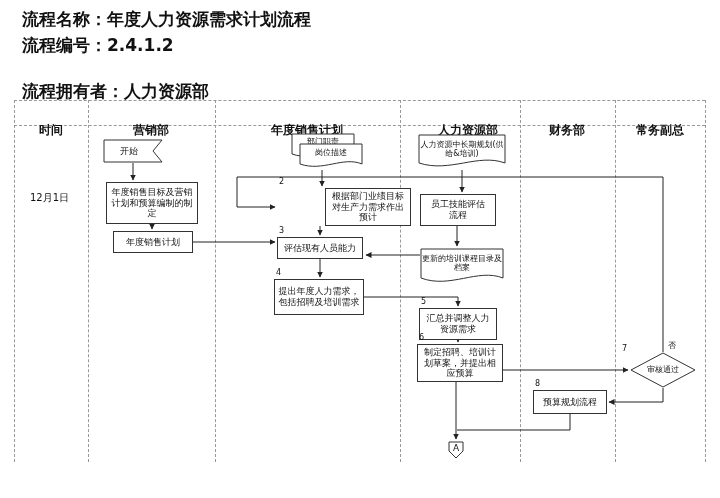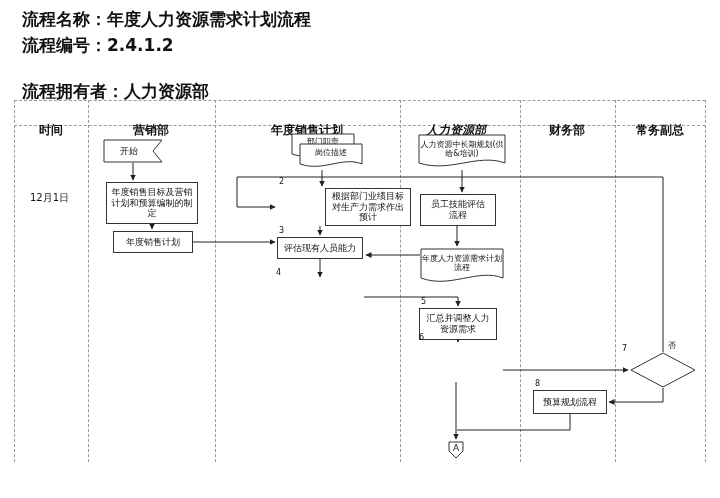--- a/index.html
+++ b/index.html
@@ -36,21 +36,21 @@
   <div class="vline" style="left:88px;top:100px;height:362px;"></div>
   <div class="vline" style="left:215px;top:100px;height:362px;"></div>
   <div class="vline" style="left:400px;top:100px;height:362px;"></div>
   <div class="vline" style="left:520px;top:100px;height:362px;"></div>
   <div class="vline" style="left:615px;top:100px;height:362px;"></div>
   <div class="vline" style="left:705px;top:100px;height:362px;"></div>
 
   <div class="lane-label" style="left:51px;">时间</div>
   <div class="lane-label" style="left:151px;">营销部</div>
   <div class="lane-label" style="left:307px;">年度销售计划</div>
-  <div class="lane-label" style="left:456px;font-style:italic;">人力资源部</div>
+  <div class="lane-label" style="left:468px;">人力资源部</div>
   <div class="lane-label" style="left:567px;">财务部</div>
   <div class="lane-label" style="left:660px;">常务副总</div>
 
   <div class="date-label" style="left:30px;top:191px;">12月1日</div>
 
   <svg class="wires" width="720" height="498" viewBox="0 0 720 498">
     <defs>
       <marker id="ah" markerWidth="7" markerHeight="7" refX="5.5" refY="3" orient="auto">
         <path d="M0,0 L6,3 L0,6 Z" fill="#222"></path>
       </marker>
@@ -99,48 +99,51 @@
     </svg>
   </div>
   <div class="shape-label" style="left:299px;top:146px;width:64px;height:14px;">岗位描述</div>
 
   <div class="node" style="left:277px;top:188px;width:86px;height:38px;margin-left:48px;">根据部门业绩目标对生产力需求作出预计</div>
   <div class="num" style="left:279px;top:177px;">2</div>
 
   <div class="node" style="left:277px;top:237px;width:86px;height:22px;">评估现有人员能力</div>
   <div class="num" style="left:279px;top:226px;">3</div>
 
+  <div class="node" style="left:274px;top:279px;width:90px;height:36px;">提出年度人力需求，包括招聘及培训需求</div>
   <div class="num" style="left:276px;top:268px;">4</div>
 
   <div class="shape" style="left:418px;top:134px;">
     <svg width="88" height="38" viewBox="0 0 88 38">
       <path d="M1 1 H87 V29 C60 19 32 39 1 29 Z" fill="#fff" stroke="#333" stroke-width="1"></path>
     </svg>
   </div>
   <div class="shape-label" style="left:418px;top:137px;width:88px;height:24px;">人力资源中长期规划(供给&amp;培训)</div>
 
   <div class="node" style="left:420px;top:194px;width:76px;height:32px;padding:1px 7px;">员工技能评估流程</div>
 
   <div class="shape" style="left:420px;top:248px;">
     <svg width="84" height="40" viewBox="0 0 84 40">
       <path d="M1 1 H83 V30 C58 20 30 41 1 30 Z" fill="#fff" stroke="#333" stroke-width="1"></path>
     </svg>
   </div>
-  <div class="shape-label" style="left:420px;top:252px;width:84px;height:22px;">年度人力资源需求计划流程</div>
+  <div class="shape-label" style="left:420px;top:252px;width:84px;height:22px;">更新的培训课程目录及档案</div>
 
   <div class="node" style="left:419px;top:308px;width:78px;height:32px;">汇总并调整人力资源需求</div>
   <div class="num" style="left:421px;top:297px;">5</div>
 
+  <div class="node" style="left:417px;top:344px;width:86px;height:38px;">制定招聘、培训计划草案，并提出相应预算</div>
   <div class="num" style="left:419px;top:333px;">6</div>
 
   <div class="shape" style="left:630px;top:352px;">
     <svg width="66" height="36" viewBox="0 0 66 36">
       <polygon points="33,1 65,18 33,35 1,18" fill="#fff" stroke="#333" stroke-width="1"></polygon>
     </svg>
   </div>
+  <div class="shape-label" style="left:630px;top:352px;width:66px;height:36px;">审核通过</div>
   <div class="num" style="left:622px;top:344px;">7</div>
   <div class="num" style="left:668px;top:340px;">否</div>
 
   <div class="node" style="left:533px;top:390px;width:74px;height:24px;padding:1px 7px;">预算规划流程</div>
   <div class="num" style="left:535px;top:379px;">8</div>
 
   <div class="shape" style="left:448px;top:441px;">
     <svg width="16" height="18" viewBox="0 0 16 18">
       <polygon points="1,1 15,1 15,10 8,17 1,10" fill="#fff" stroke="#333" stroke-width="1"></polygon>
     </svg>

